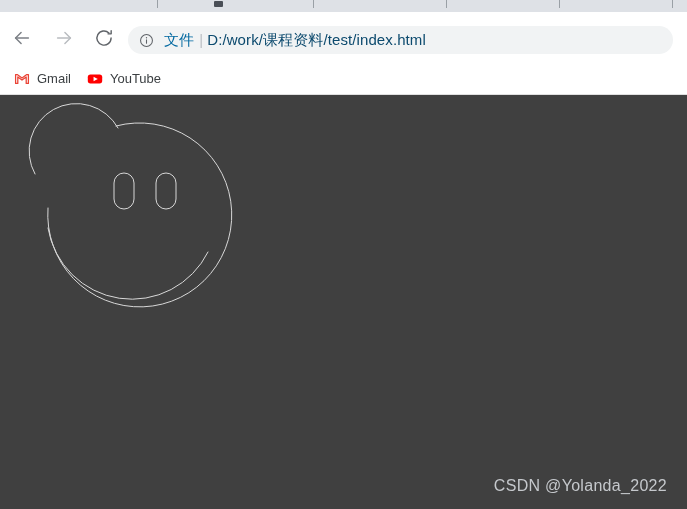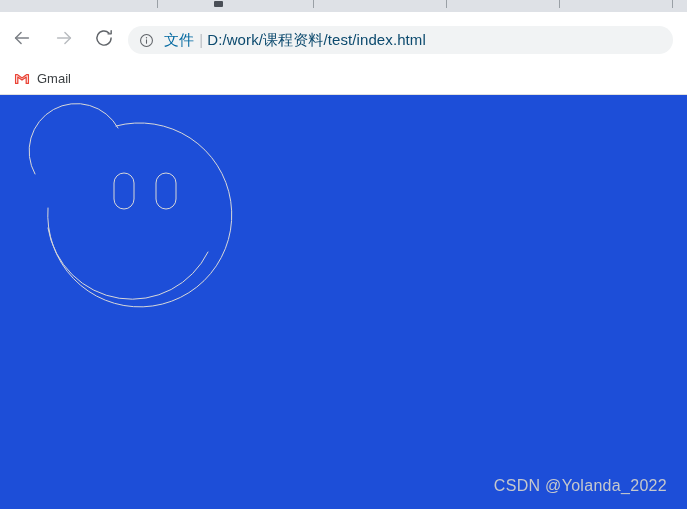--- a/index.html
+++ b/index.html
@@ -174,21 +174,21 @@
     background: #e0e0e0;
   }
 
   
   #page-content {
     position: absolute;
     left: 0;
     top: 95px;
     width: 687px;
     height: 414px;
-    background: #1d4ed8;
+    background: #404040;
     overflow: hidden;
   }
 
   #face-canvas {
     position: absolute;
     left: 0px;
     top: 0px;
   }
 
   #watermark {
@@ -262,20 +262,29 @@
     <div class="bookmark-item">
       <span class="bookmark-icon">
         <svg width="16" height="16" viewBox="0 0 24 24">
           <path d="M2.4 5.4h19.2v13.2H2.4z" fill="#ffffff"></path>
           <path d="M2.4 5.4v13.2h3.3V9.0L12 13.6l6.3-4.6v9.6h3.3V5.4h-2.4L12 10.4 4.8 5.4z" fill="none" stroke="#ea4335" stroke-width="1.9" stroke-linejoin="round"></path>
         </svg>
       </span>
       <span class="bookmark-label">Gmail</span>
     </div>
 
+    <div class="bookmark-item">
+      <span class="bookmark-icon">
+        <svg width="16" height="16" viewBox="0 0 24 24">
+          <rect x="1.2" y="5.2" width="21.6" height="13.6" rx="4.0" fill="#ff0000"></rect>
+          <polygon points="9.8,8.8 16.2,12 9.8,15.2" fill="#ffffff"></polygon>
+        </svg>
+      </span>
+      <span class="bookmark-label">YouTube</span>
+    </div>
 
   </div>
 
   <div id="bookmarks-divider"></div>
 
   <div id="page-content">
 
     <svg id="face-canvas" width="300" height="280" viewBox="0 0 300 280">
 
       <path d="M 116 31 A 92 92 0 1 1 48 113" fill="none" stroke="#d8d8d8" stroke-width="1" stroke-linecap="round"></path>

